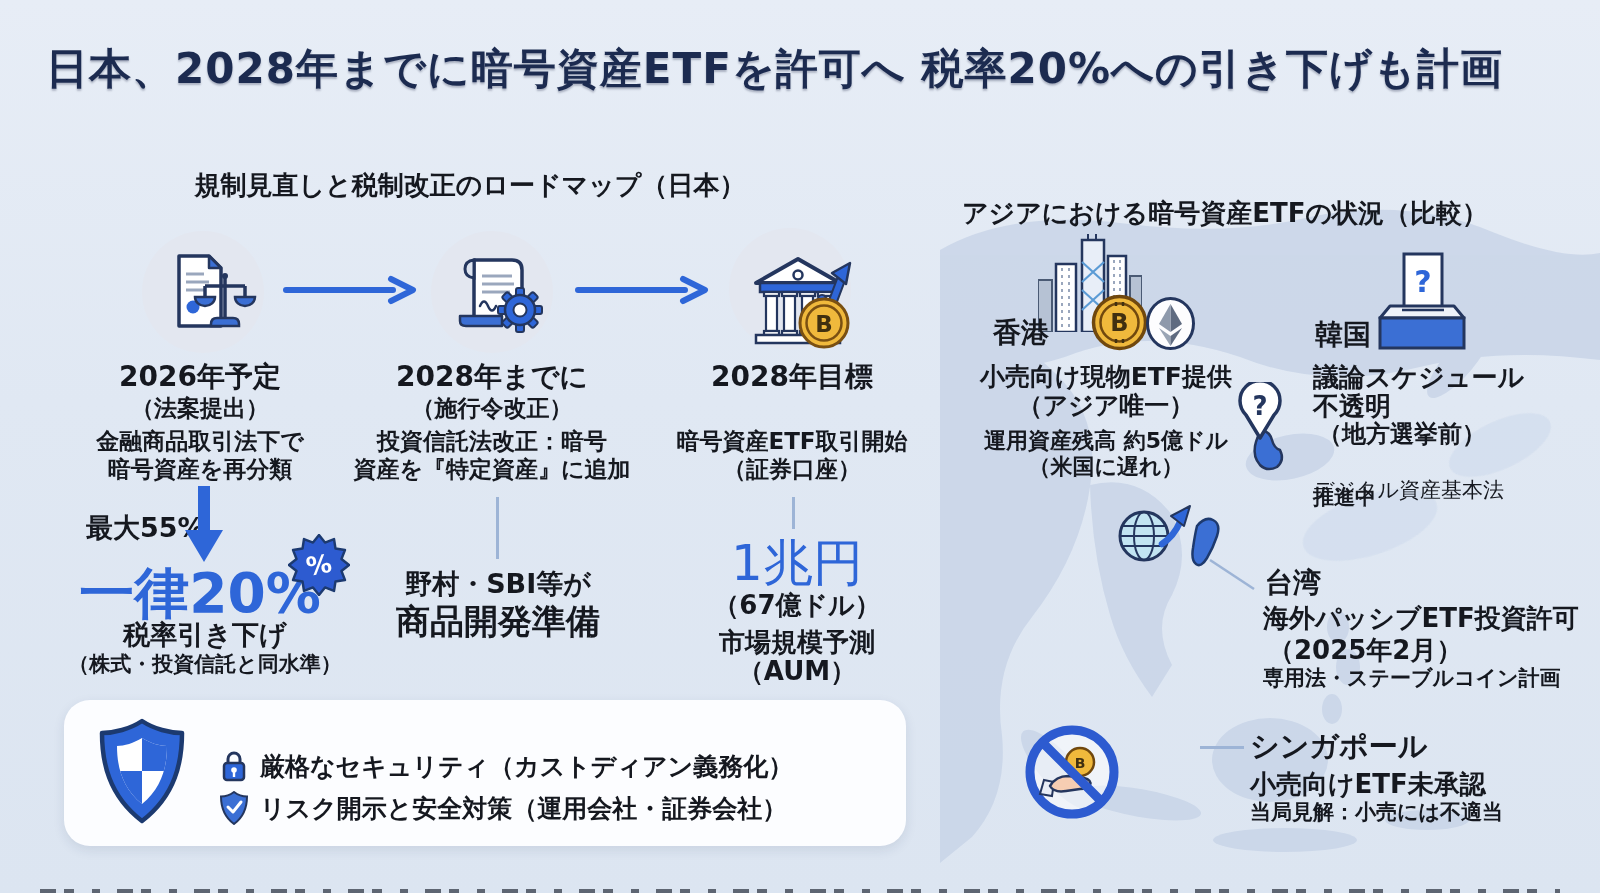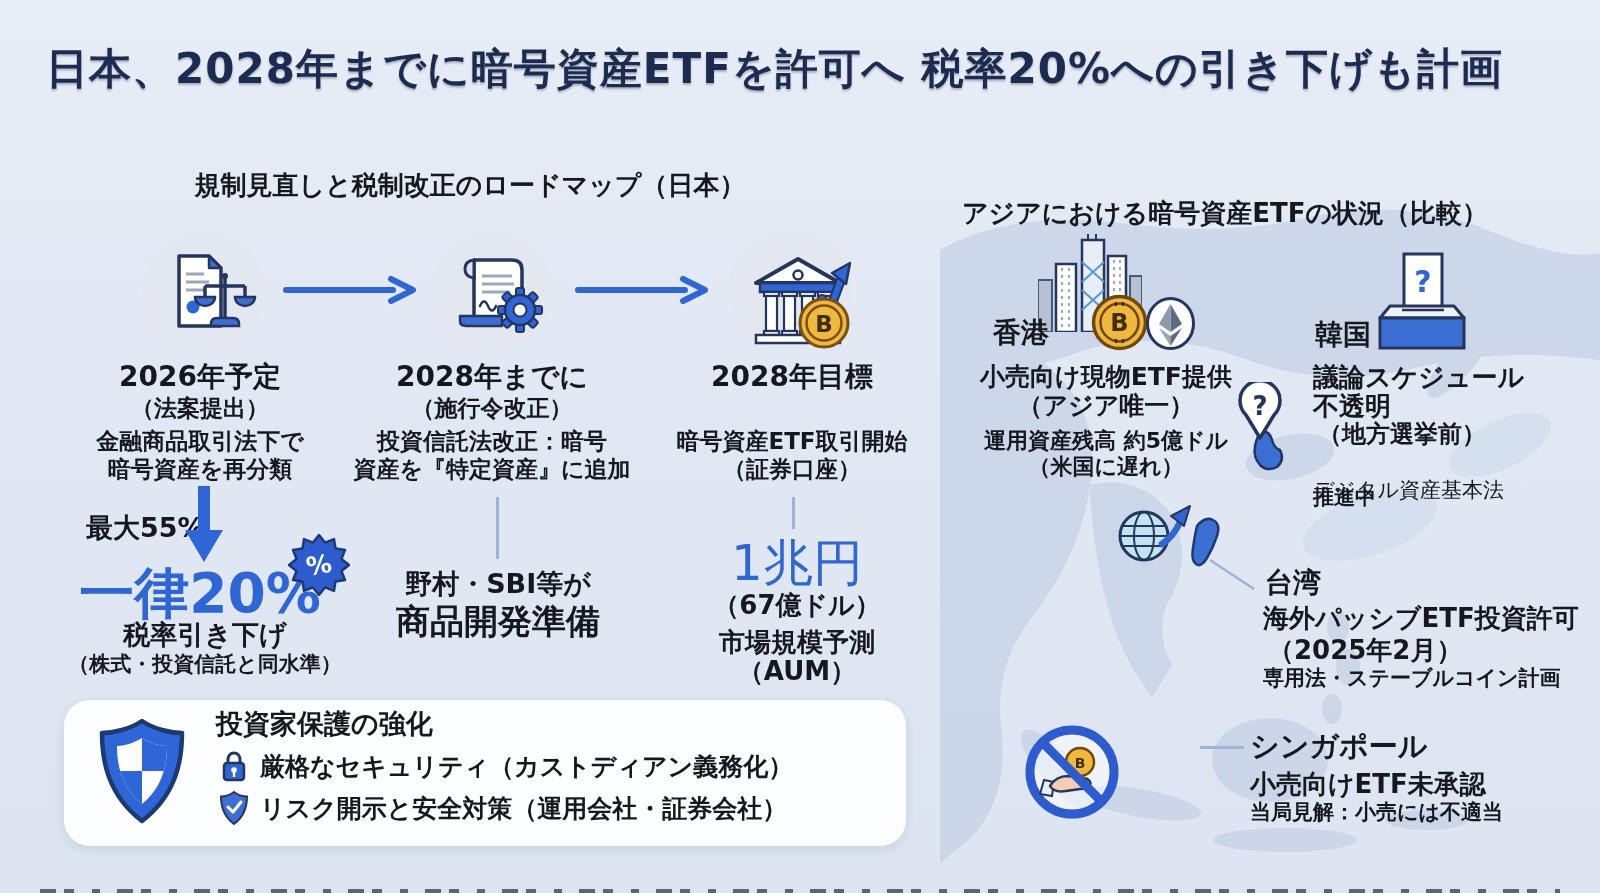--- a/index.html
+++ b/index.html
@@ -191,21 +191,20 @@
         <path d="M48 22 C56 27 66 30 73 30 C73 50 68 72 48 88 C28 72 23 50 23 30 C30 30 40 27 48 22 Z"></path>
       </clipPath>
     </defs>
     <path d="M48 5 C60 13 76 17 88 17 C88 45 82 79 48 105 C14 79 8 45 8 17 C20 17 36 13 48 5 Z" fill="#2e66d8" stroke="#1c3a70" stroke-width="4.5" stroke-linejoin="round"></path>
     <path d="M48 22 C56 27 66 30 73 30 C73 50 68 72 48 88 C28 72 23 50 23 30 C30 30 40 27 48 22 Z" fill="#fff"></path>
     <g clip-path="url(#innerShield)">
       <rect x="48" y="20" width="26" height="35" fill="#2e66d8"></rect>
       <rect x="22" y="55" width="26" height="35" fill="#2e66d8"></rect>
     </g>
   </svg>
-  <div class="abs txt z1" style="left:216px;top:708px;font-size:27px;font-weight:800;">投資家保護の強化</div>
   <svg class="abs z1" style="left:220px;top:749px;" width="28" height="34" viewBox="0 0 28 34">
     <path d="M8 14 v-4 a6 6 0 0 1 12 0 v4" stroke="#24365e" stroke-width="3" fill="none"></path>
     <rect x="4" y="14" width="20" height="17" rx="3" fill="#2e66d8" stroke="#24365e" stroke-width="2.5"></rect>
     <circle cx="14" cy="21" r="2.8" fill="#fff"></circle>
     <rect x="12.8" y="22" width="2.4" height="6" fill="#fff"></rect>
   </svg>
   <div class="abs txt z1" style="left:260px;top:752px;font-size:25px;font-weight:800;">厳格なセキュリティ（カストディアン義務化）</div>
   <svg class="abs z1" style="left:220px;top:791px;" width="28" height="34" viewBox="0 0 28 34">
     <path d="M14 1 C18 4 23 5.5 27 5.5 C27 14 25 25 14 33 C3 25 1 14 1 5.5 C5 5.5 10 4 14 1 Z" fill="#3b6fd4" stroke="#24365e" stroke-width="2"></path>
     <polyline points="8,16 13,21 21,11" stroke="#fff" stroke-width="3" fill="none" stroke-linecap="round" stroke-linejoin="round"></polyline>

